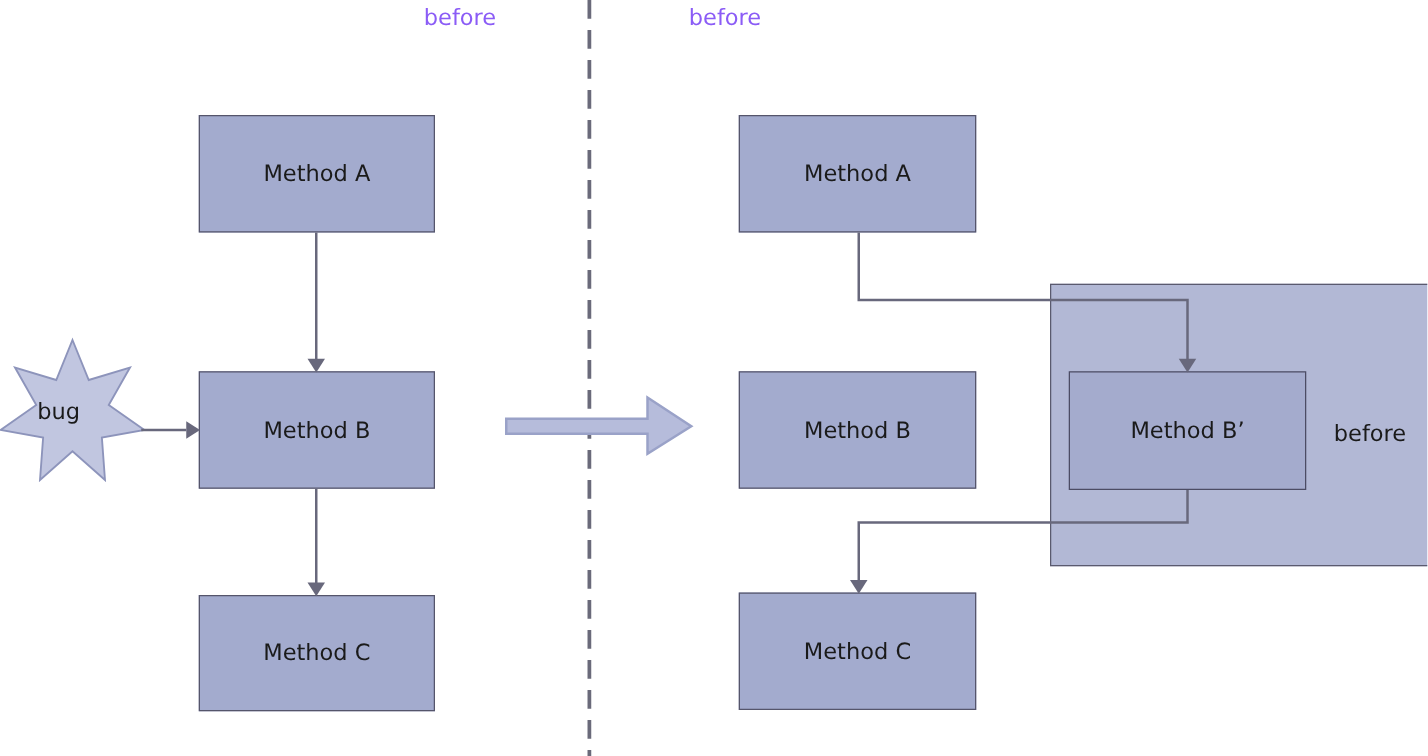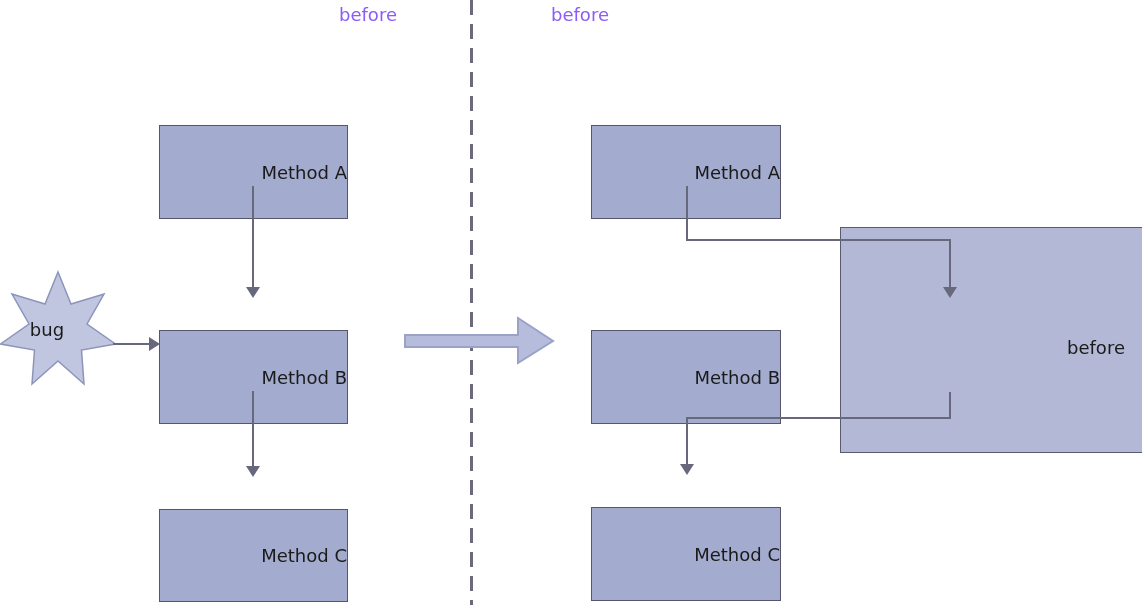--- a/index.html
+++ b/index.html
@@ -16,24 +16,23 @@
     font-size:18px;
     text-align:center;
     color:#8b5cf6;
     z-index:3;
   }
   .node{
     position:absolute;
     box-sizing:border-box;
     background:#a3abce;
     border:1px solid #55556b;
-    display:flex;align-items:center;justify-content:flex-end;
+    display:flex;align-items:center;justify-content:center;
     font-size:18px;
     z-index:1;
-    margin-top:33px;
   }
   .patch-region{
     position:absolute;
     box-sizing:border-box;
     left:840px;top:227px;width:312px;height:226px; 
     background:#b2b8d5;
     border:1px solid #5a5a6e;
     z-index:0;
   }
   .node-prime{
@@ -83,20 +82,23 @@
   <div class="node node-a-after">
     <span>Method A</span>
   </div>
   <div class="node node-b-after">
     <span>Method B</span>
   </div>
   <div class="node node-c-after">
     <span>Method C</span>
   </div>
 
+  <div class="node node-prime">
+    <span>Method B’</span>
+  </div>
 
   <svg id="overlay" viewBox="0 0 1142 605" xmlns="http://www.w3.org/2000/svg">
 
     <line x1="471.5" y1="0" x2="471.5" y2="605" stroke="#6a6a7a" stroke-width="3" stroke-dasharray="15 9"></line>
 
     <polygon points="58,272 71,304 104,294 87,324 115.5,344 81.5,350 84,384 58,361 32,384 34.5,350 0.5,344 29,324 12,294 45,304" fill="#c1c6e0" stroke="#8d94bb" stroke-width="1.5"></polygon>
 
     <path d="M113,344 H149" stroke="#68687c" stroke-width="2" fill="none"></path>
     <polygon points="149,337 149,351 160,344" fill="#68687c"></polygon>
 

